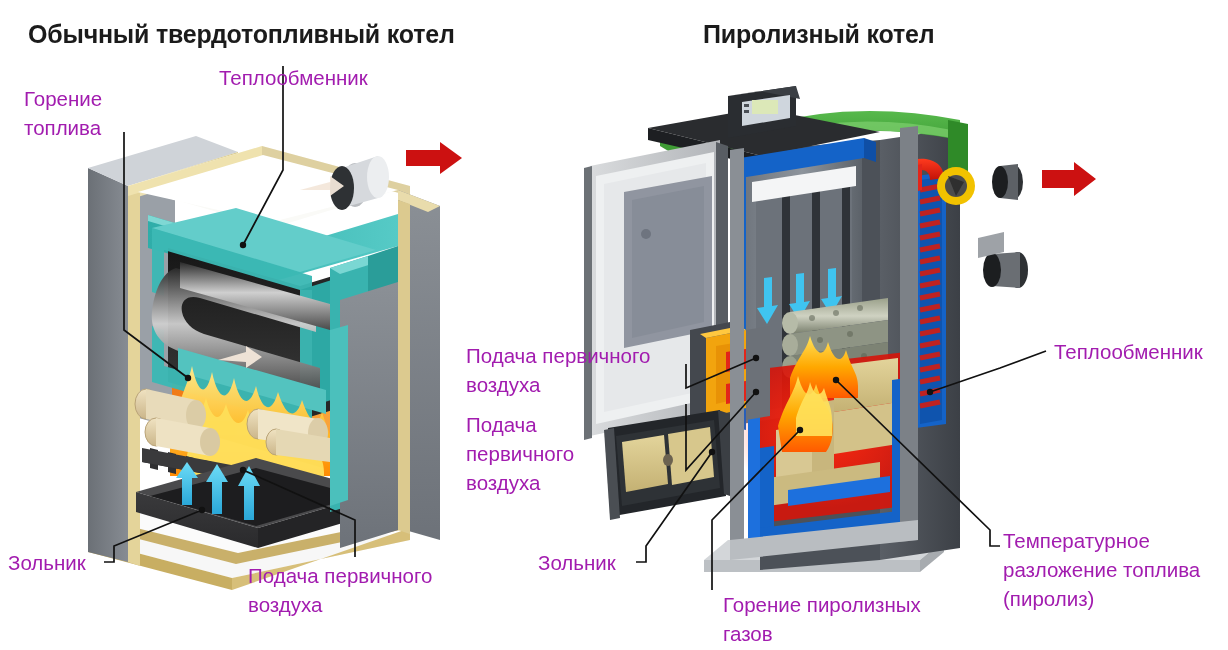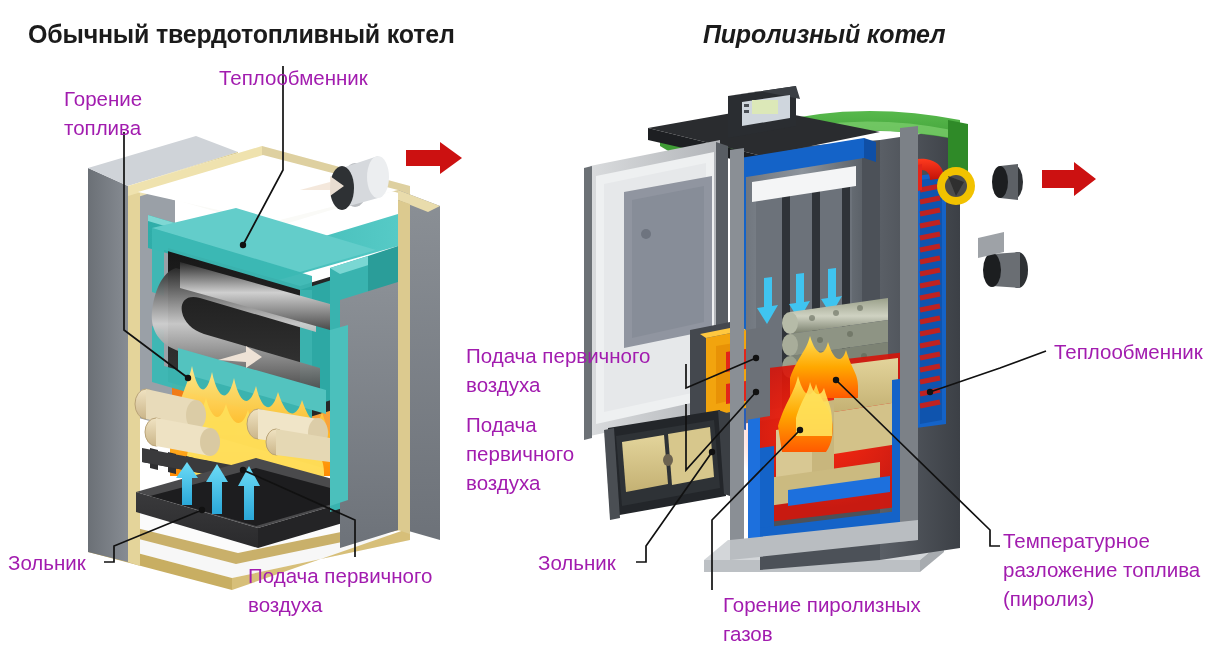--- a/index.html
+++ b/index.html
@@ -16,21 +16,21 @@
   
   .title{
     position:absolute;
     font-weight:bold;
     font-size:25px;
     color:#1b1b1b;
     letter-spacing:-0.2px;
     white-space:nowrap;
   }
   #title-left{left:28px;top:20px;}
-  #title-right{left:703px;top:20px;font-style:italic;}
+  #title-right{left:703px;top:20px;}
 
   
   .label{
     position:absolute;
     font-size:20.5px;
     line-height:29px;
     color:#a21caf;
     white-space:pre-line;
   }
   svg.leadsvg{position:absolute;left:0;top:0;width:1228px;height:650px;overflow:visible;pointer-events:none;}
@@ -455,21 +455,21 @@
       <circle cx="243" cy="470" r="3.2"></circle>
       <circle cx="756" cy="358" r="3.2"></circle>
       <circle cx="756" cy="392" r="3.2"></circle>
       <circle cx="712" cy="452" r="3.2"></circle>
       <circle cx="800" cy="430" r="3.2"></circle>
       <circle cx="930" cy="392" r="3.2"></circle>
       <circle cx="836" cy="380" r="3.2"></circle>
     </g>
   </svg>
 
-  <div class="label" style="left:24px;top:84px;margin-left:40px;">Горение
+  <div class="label" style="left:24px;top:84px;">Горение
 топлива</div>
 
   <div class="label" style="left:219px;top:63px;">Теплообменник</div>
 
   <div class="label" style="left:8px;top:548px;">Зольник</div>
 
   <div class="label" style="left:248px;top:561px;">Подача первичного
 воздуха</div>
 
   <div class="label" style="left:466px;top:341px;">Подача первичного

